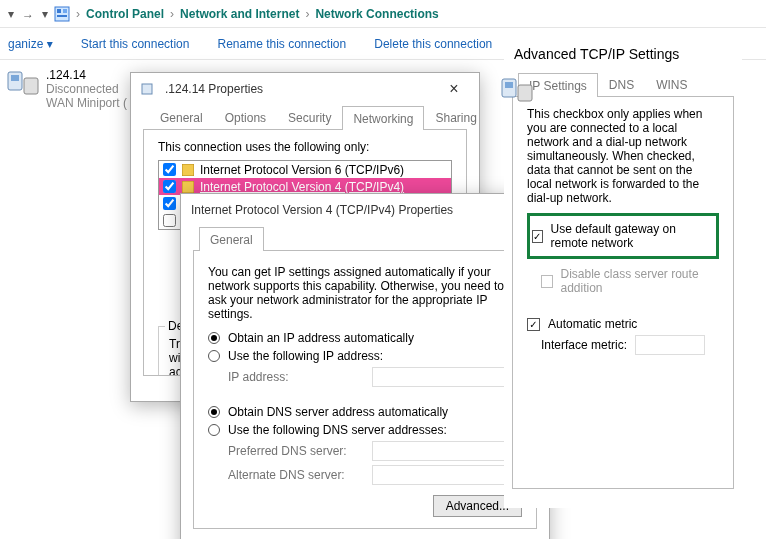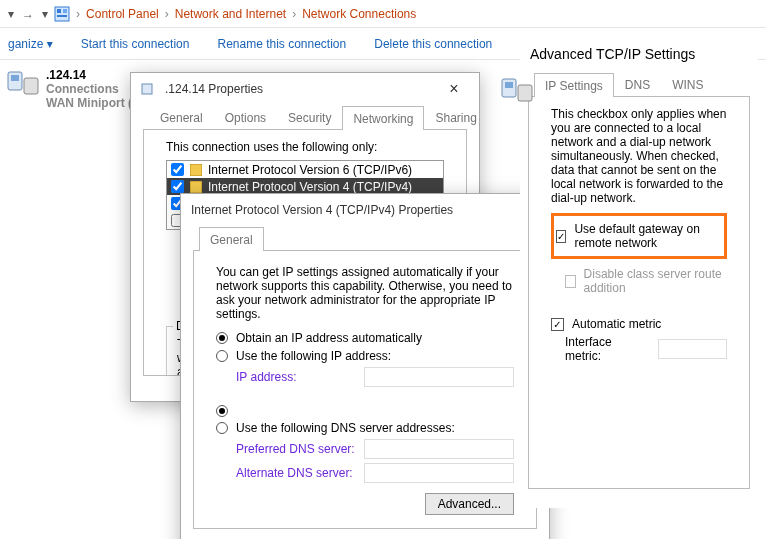--- a/index.html
+++ b/index.html
@@ -1,58 +1,58 @@
 <!DOCTYPE html>
 <html><head>
 <meta charset="utf-8">
 <style>
   * { box-sizing: border-box; font-family: "Segoe UI", Tahoma, sans-serif; font-size: 12px; }
   body { margin: 0; background: #fff; width: 766px; height: 539px; overflow: hidden; position: relative; color: #000; }
   .breadcrumb { display: flex; align-items: center; height: 28px; padding: 0 6px; gap: 4px; border-bottom: 1px solid #e5e5e5; }
   .breadcrumb .arrow { color: #555; padding: 0 2px; }
   .breadcrumb .sep { color: #888; padding: 0 2px; }
-  .breadcrumb .crumb { color: #c2410c; }
+  .breadcrumb .crumb { color: #0f766e; font-weight: bold; }
   .breadcrumb .ico { width: 16px; height: 16px; }
   .cmdbar { display: flex; align-items: center; height: 32px; padding: 0 8px; gap: 28px; border-bottom: 1px solid #e5e5e5; }
   .cmdbar .lnk { color: #1a63b7; cursor: default; }
   .adapters { position: absolute; top: 68px; left: 6px; display: flex; gap: 10px; }
   .adapter { display: flex; gap: 6px; align-items: flex-start; }
   .adapter .lines { line-height: 14px; }
   .adapter .nic-ico { width: 34px; height: 30px; }
-  .truncated { white-space: nowrap; overflow: hidden; text-overflow: clip; font-weight: bold; }
+  .truncated { white-space: nowrap; overflow: hidden; text-overflow: clip; }
   
   .dlg { position: absolute; background: #fff; border: 1px solid #aaa; box-shadow: 0 4px 18px rgba(0,0,0,.28); }
   .dlg-title { display: flex; align-items: center; height: 32px; padding: 0 10px; gap: 8px; }
   .dlg-title .title-text { flex: 1; color: #333; }
   .dlg-title .x { color: #333; font-size: 16px; width: 30px; text-align: center; }
   .tabs { display: flex; border-bottom: 1px solid #bbb; padding-left: 6px; }
   .tab { padding: 5px 10px 4px; border: 1px solid transparent; border-bottom: none; color: #737373; position: relative; }
   .tab.active { border-color: #bbb; background: #fff; top: 1px; }
-  .dlg-body { padding: 10px 22px; }
+  .dlg-body { padding: 10px 14px; }
   .listview { border: 1px solid #999; min-height: 64px; }
   .lv-row { display: flex; align-items: center; height: 17px; padding-left: 4px; gap: 6px; }
-  .lv-row.sel { background: #404040; color: #fff; }
+  .lv-row.sel { background: #ec4899; color: #fff; text-decoration: underline; }
   .lv-row input[type=checkbox] { margin: 0; }
   .lv-row .proto-ico { width: 12px; height: 12px; }
   .group { border: 1px solid #ccc; padding: 10px 10px 8px; margin-top: 8px; position: relative; }
   .row { display: flex; align-items: center; gap: 8px; margin: 4px 0; }
   .row .lbl { flex: 1; }
   .row .field { width: 150px; height: 20px; border: 1px solid #bbb; background: #fff; }
-  .row.dis .lbl, .row.dis .field { color: #6d28d9; border-color: #ddd; }
+  .row.dis .lbl, .row.dis .field { color: #737373; border-color: #ddd; }
   .radio { width: 12px; height: 12px; border: 1px solid #555; border-radius: 50%; display: inline-block; position: relative; }
   .radio.on::after { content: ""; position: absolute; top: 2px; left: 2px; width: 6px; height: 6px; border-radius: 50%; background: #000; }
   .chk { width: 13px; height: 13px; border: 1px solid #555; display: inline-flex; align-items: center; justify-content: center; font-size: 10px; color: #000; }
   .chk.on::after { content: "✓"; }
   .chk.gray { border-color: #bbb; color: #bbb; }
   .btn { border: 1px solid #999; background: #e9e9e9; padding: 3px 12px; }
-  .redbox { border: 3px solid #f97316; padding: 4px 2px; margin: 4px 0 8px; }
+  .redbox { border: 3px solid #15803d; padding: 4px 2px; margin: 4px 0 8px; }
   
   #dlg-props { top: 72px; left: 130px; width: 350px; height: 330px; }
   #dlg-ipv4  { top: 193px; left: 180px; width: 370px; height: 394px; }
-  #dlg-adv   { top: 38px;  left: 520px; width: 238px; height: 470px; border: none; box-shadow: none; }
+  #dlg-adv   { top: 38px;  left: 504px; width: 238px; height: 470px; border: none; box-shadow: none; }
   .mini-title { font-size: 14px; padding: 8px 10px 10px; }
 </style>
 </head>
 <body>
 
 <div class="breadcrumb">
   <span class="arrow">▾</span>
   <span class="arrow">→</span>
   <span class="arrow">▾</span>
   <svg class="ico" viewBox="0 0 16 16">
@@ -78,21 +78,21 @@
 
 <div class="adapters">
   <div class="adapter">
     <svg class="nic-ico" viewBox="0 0 34 30">
         <rect x="2" y="4" width="14" height="18" rx="2" fill="#dce8f5" stroke="#6c8eb5"></rect>
         <rect x="5" y="7" width="8" height="6" fill="#7aa7d9"></rect>
         <rect x="18" y="10" width="14" height="16" rx="2" fill="#e0e0e0" stroke="#8a8a8a"></rect>
       </svg>
     <div class="lines truncated" style="width:88px">
       <div>.124.14</div>
-      <div style="color:#888">Connections</div>
+      <div style="color:#888">Disconnected</div>
       <div style="color:#888">WAN Miniport (</div>
     </div>
   </div>
 </div>
 
 <div class="dlg" id="dlg-props">
   <div class="dlg-title">
     <svg class="ico" style="width:16px;height:16px" viewBox="0 0 16 16">
         <rect x="1" y="3" width="10" height="10" fill="#dce8f5" stroke="#6c8eb5"></rect>
       </svg>
@@ -164,20 +164,21 @@
       </div>
       <div class="row dis" style="padding-left:20px">
         <span class="lbl">IP address:</span>
         <span class="field"></span>
       </div>
 
       <div style="height:10px"></div>
 
       <div class="row">
         <span class="radio on"></span>
+        <span>Obtain DNS server address automatically</span>
       </div>
       <div class="row">
         <span class="radio"></span>
         <span>Use the following DNS server addresses:</span>
       </div>
       <div class="row dis" style="padding-left:20px">
         <span class="lbl">Preferred DNS server:</span>
         <span class="field"></span>
       </div>
       <div class="row dis" style="padding-left:20px">

